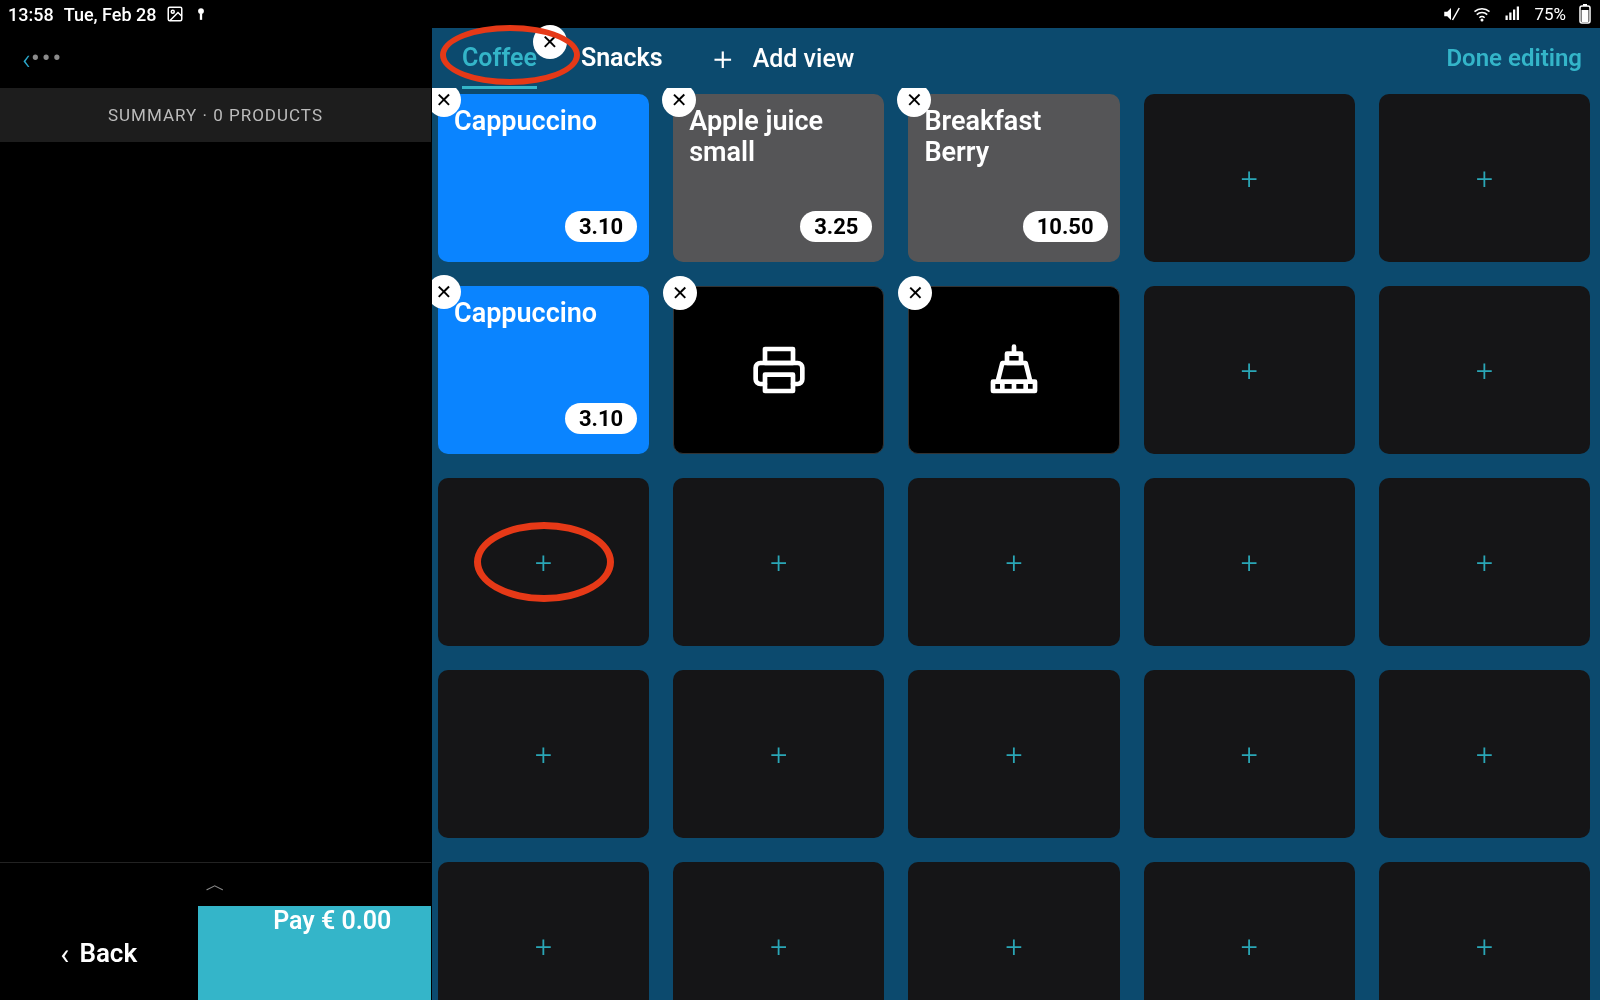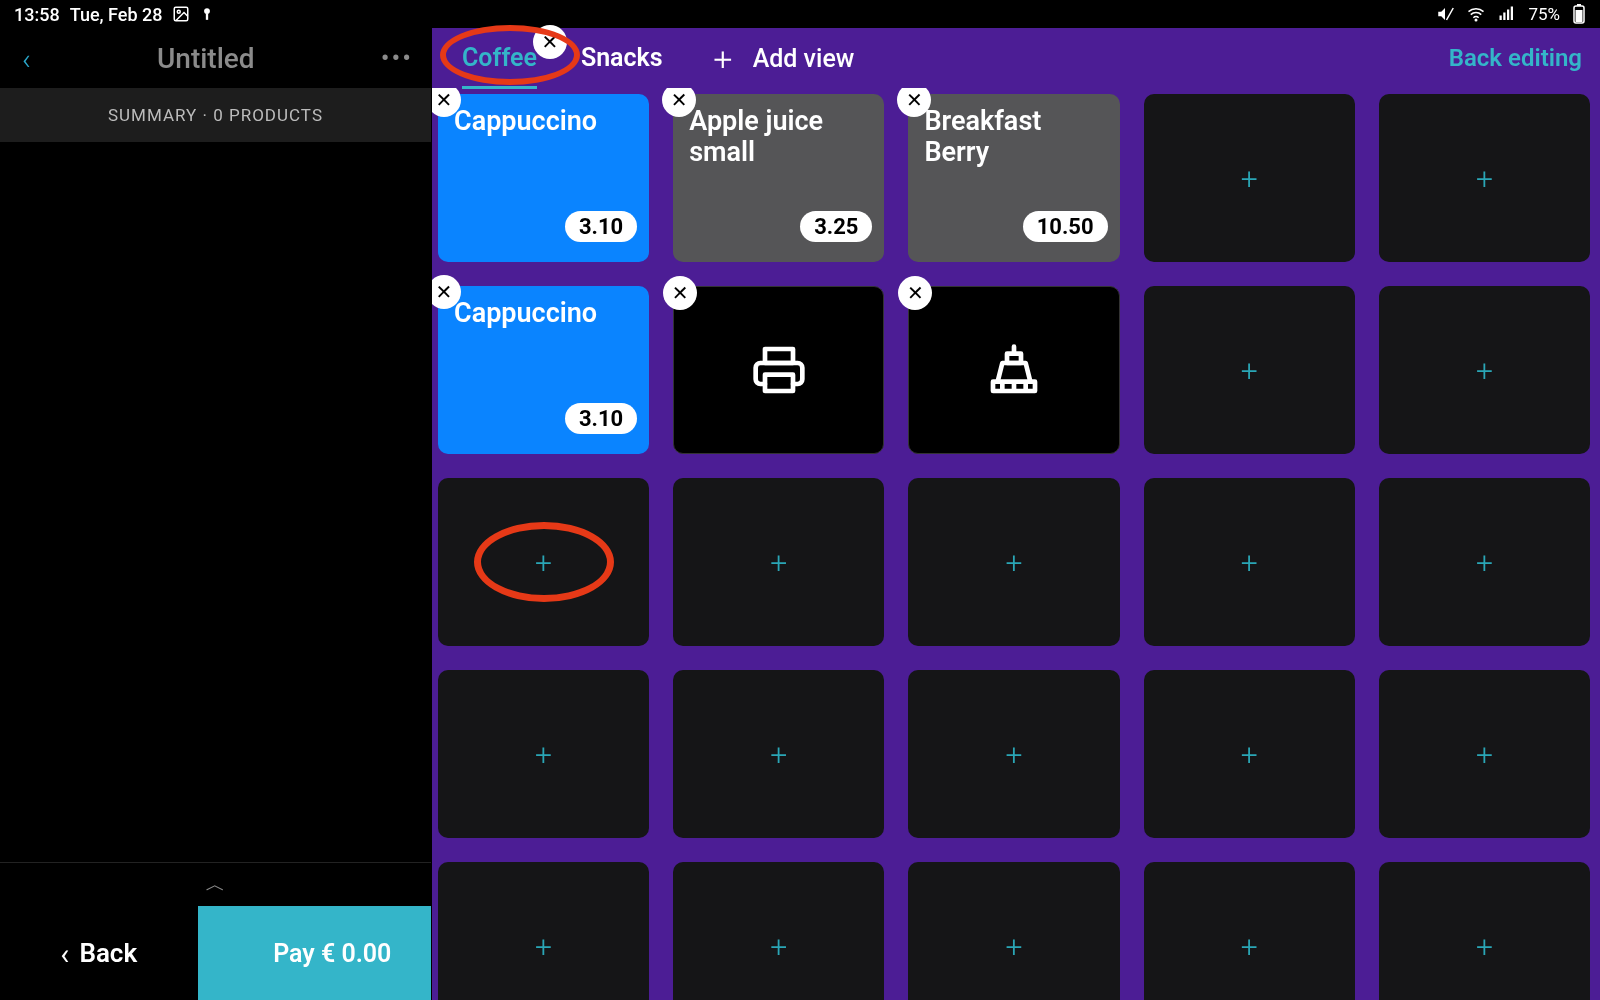--- a/index.html
+++ b/index.html
@@ -1,40 +1,40 @@
 <!DOCTYPE html>
 <html><head>
 <meta charset="utf-8">
 <style>
   * { box-sizing: border-box; margin: 0; padding: 0; }
   html, body { width: 1600px; height: 1000px; background: #000; color: #fff; font-family: -apple-system, BlinkMacSystemFont, "Segoe UI", Roboto, Helvetica, Arial, sans-serif; overflow: hidden; }
   
   
-  .status-bar { height: 28px; display: flex; align-items: center; padding: 0 14px; font-size: 18px; }
+  .status-bar { height: 28px; display: flex; align-items: center; padding: 0 8px; font-size: 18px; }
   .status-left { display: flex; align-items: center; gap: 10px; font-weight: 500; }
   .status-right { margin-left: auto; display: flex; align-items: center; gap: 12px; font-size: 17px; }
   .sb-icon { display: inline-block; }
   
   
   .app { display: flex; height: calc(1000px - 28px); }
   .sidebar { width: 432px; border-right: 1px solid #000; display: flex; flex-direction: column; background: #000; }
-  .content { flex: 1; display: flex; flex-direction: column; background: #4c1d95; }
+  .content { flex: 1; display: flex; flex-direction: column; background: #0c4a6e; }
   
   
   .side-head { display: flex; align-items: center; height: 60px; padding: 0 18px 0 22px; }
   .back-chevron { color: #2aa6c9; font-size: 30px; font-weight: 300; }
   .side-title { flex: 1; text-align: center; font-size: 28px; color: #8b8b8b; font-weight: 500; }
   .side-more { font-size: 26px; color: #8b8b8b; letter-spacing: 2px; }
   .summary-bar { background: #1d1d1d; height: 54px; display: flex; align-items: center; justify-content: center; font-size: 17px; letter-spacing: 1px; color: #bcbcbc; }
   .side-spacer { flex: 1; }
   .side-collapse { height: 44px; display: flex; align-items: center; justify-content: center; color: #8b8b8b; font-size: 20px; border-top: 1px solid #222; }
   .side-actions { display: flex; height: 94px; }
   .btn-back { flex: 1; background: #000; display: flex; align-items: center; justify-content: center; gap: 10px; font-size: 26px; font-weight: 600; }
   .btn-back .chev { font-size: 30px; font-weight: 400; }
-  .btn-pay { flex: 1; background: #34b5c9; display: flex; align-items: center; justify-content: center; font-size: 25px; font-weight: 600; color: #fff; padding-left: 36px; }
+  .btn-pay { flex: 1; background: #34b5c9; display: flex; align-items: flex-start; justify-content: center; font-size: 25px; font-weight: 600; color: #fff; padding-left: 36px; }
   
   
   .tabs-row { height: 60px; display: flex; align-items: center; padding: 0 18px 0 30px; position: relative; }
   .tab { font-size: 25px; font-weight: 600; margin-right: 44px; position: relative; padding-bottom: 2px; }
   .tab.active { color: #34b5c9; }
   .tab.active::after { content: ""; position: absolute; left: 0; right: 0; bottom: -15px; height: 3px; background: #34b5c9; }
   .addview { display: flex; align-items: center; gap: 14px; font-size: 25px; font-weight: 500; color: #fff; }
   .addview .plus { font-size: 32px; font-weight: 300; line-height: 0; }
   .done { margin-left: auto; color: #34b5c9; font-size: 24px; font-weight: 600; }
   
@@ -116,21 +116,20 @@
         </svg>
     </span>
   </div>
 </div>
 
 <div class="app">
 
   <div class="sidebar">
     <div class="side-head">
       <span class="back-chevron">‹</span>
-      <span class="side-title">Untitled</span>
       <span class="side-more">•••</span>
     </div>
     <div class="summary-bar">SUMMARY · 0 PRODUCTS</div>
     <div class="side-spacer"></div>
     <div class="side-collapse">
       <span>︿</span>
     </div>
     <div class="side-actions">
       <div class="btn-back">
         <span class="chev">‹</span>
@@ -152,21 +151,21 @@
         <span class="anno-ellipse"></span>
       </div>
       <div class="tab">
         <span>Snacks</span>
       </div>
       <div class="addview">
         <span class="plus">＋</span>
         <span>Add view</span>
       </div>
       <div class="done">
-        <span>Back editing</span>
+        <span>Done editing</span>
       </div>
     </div>
 
     <div class="grid-wrap">
       <div class="grid" id="grid">
           <div class="tile product blue">
             <div class="name">Cappuccino</div>
             <div class="price">3.10</div>
             <span class="remove">
               <span>✕</span>

